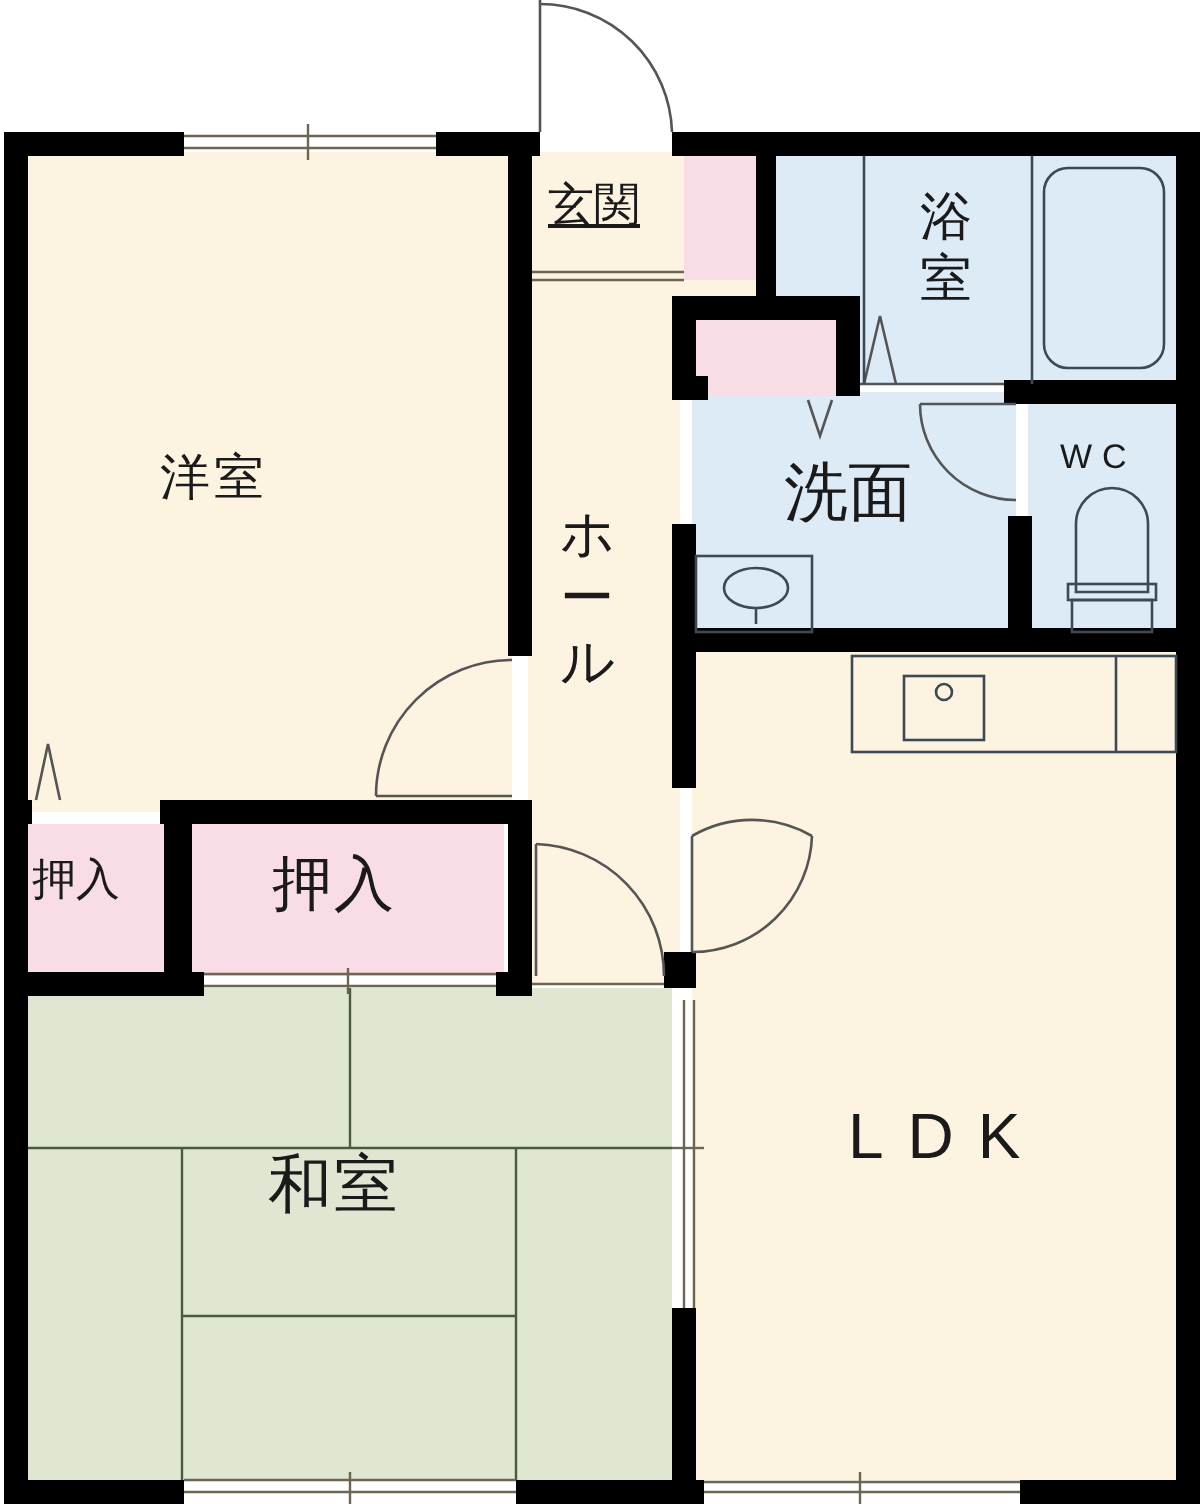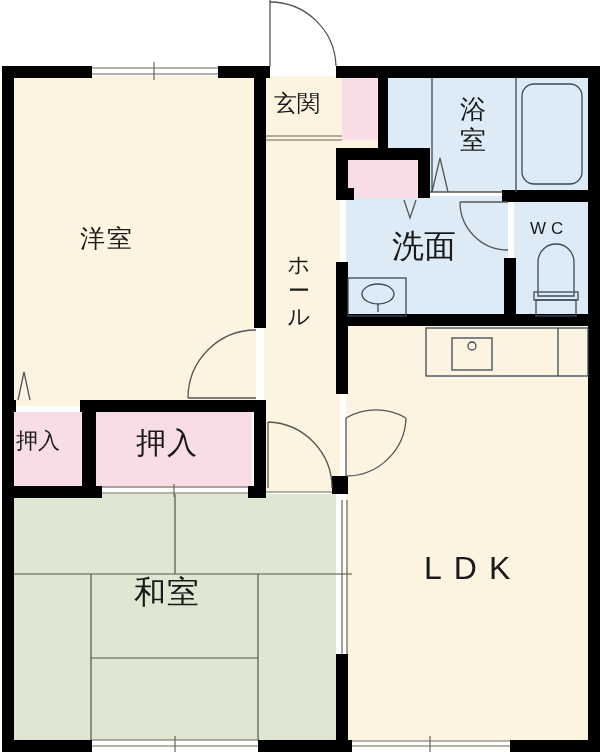--- a/index.html
+++ b/index.html
@@ -1,25 +1,25 @@
 <!DOCTYPE html>
 <html><head>
 <meta charset="utf-8">
 <style>
   html, body { margin: 0; padding: 0; background: #ffffff; }
   body { width: 600px; height: 752px; position: relative; overflow: hidden;
          font-family: "DejaVu Sans", sans-serif; }
   #plan { position: absolute; left: 0; top: 0; width: 600px; height: 752px; }
   .label { position: absolute; color: #1a1a1a; white-space: nowrap; line-height: 1; }
   .lbl-youshitsu { left: 80px; top: 226px; font-size: 25px; letter-spacing: 2px; }
-  .lbl-genkan { left: 274px; top: 92px; font-size: 23px; }
+  .lbl-genkan { left: 274px; top: 92px; font-size: 23px; text-decoration: underline; }
   .lbl-yokushitsu { left: 456px; top: 94px; font-size: 26px; width: 30px; text-align: right; white-space: normal; line-height: 1.18; }
   .lbl-senmen { left: 392px; top: 230px; font-size: 32px; }
   .lbl-wc { left: 530px; top: 220px; font-size: 17px; letter-spacing: 5px; font-family: "Liberation Sans", sans-serif; }
-  .lbl-hall { left: 280px; top: 252px; font-size: 22px; width: 30px; text-align: right; white-space: normal; line-height: 1.18; }
+  .lbl-hall { left: 280px; top: 252px; font-size: 27px; width: 30px; text-align: left; white-space: normal; line-height: 1.18; }
   .lbl-oshiire-small { left: 16px; top: 430px; font-size: 22px; }
   .lbl-oshiire-large { left: 136px; top: 428px; font-size: 30px; letter-spacing: 1px; }
   .lbl-washitsu { left: 134px; top: 576px; font-size: 32px; letter-spacing: 1px; }
   .lbl-ldk { left: 424px; top: 552px; font-size: 32px; letter-spacing: 12px; font-family: "Liberation Sans", sans-serif; }
 </style>
 </head>
 <body>
 
 <svg id="plan" viewBox="0 0 600 752" xmlns="http://www.w3.org/2000/svg">
 

